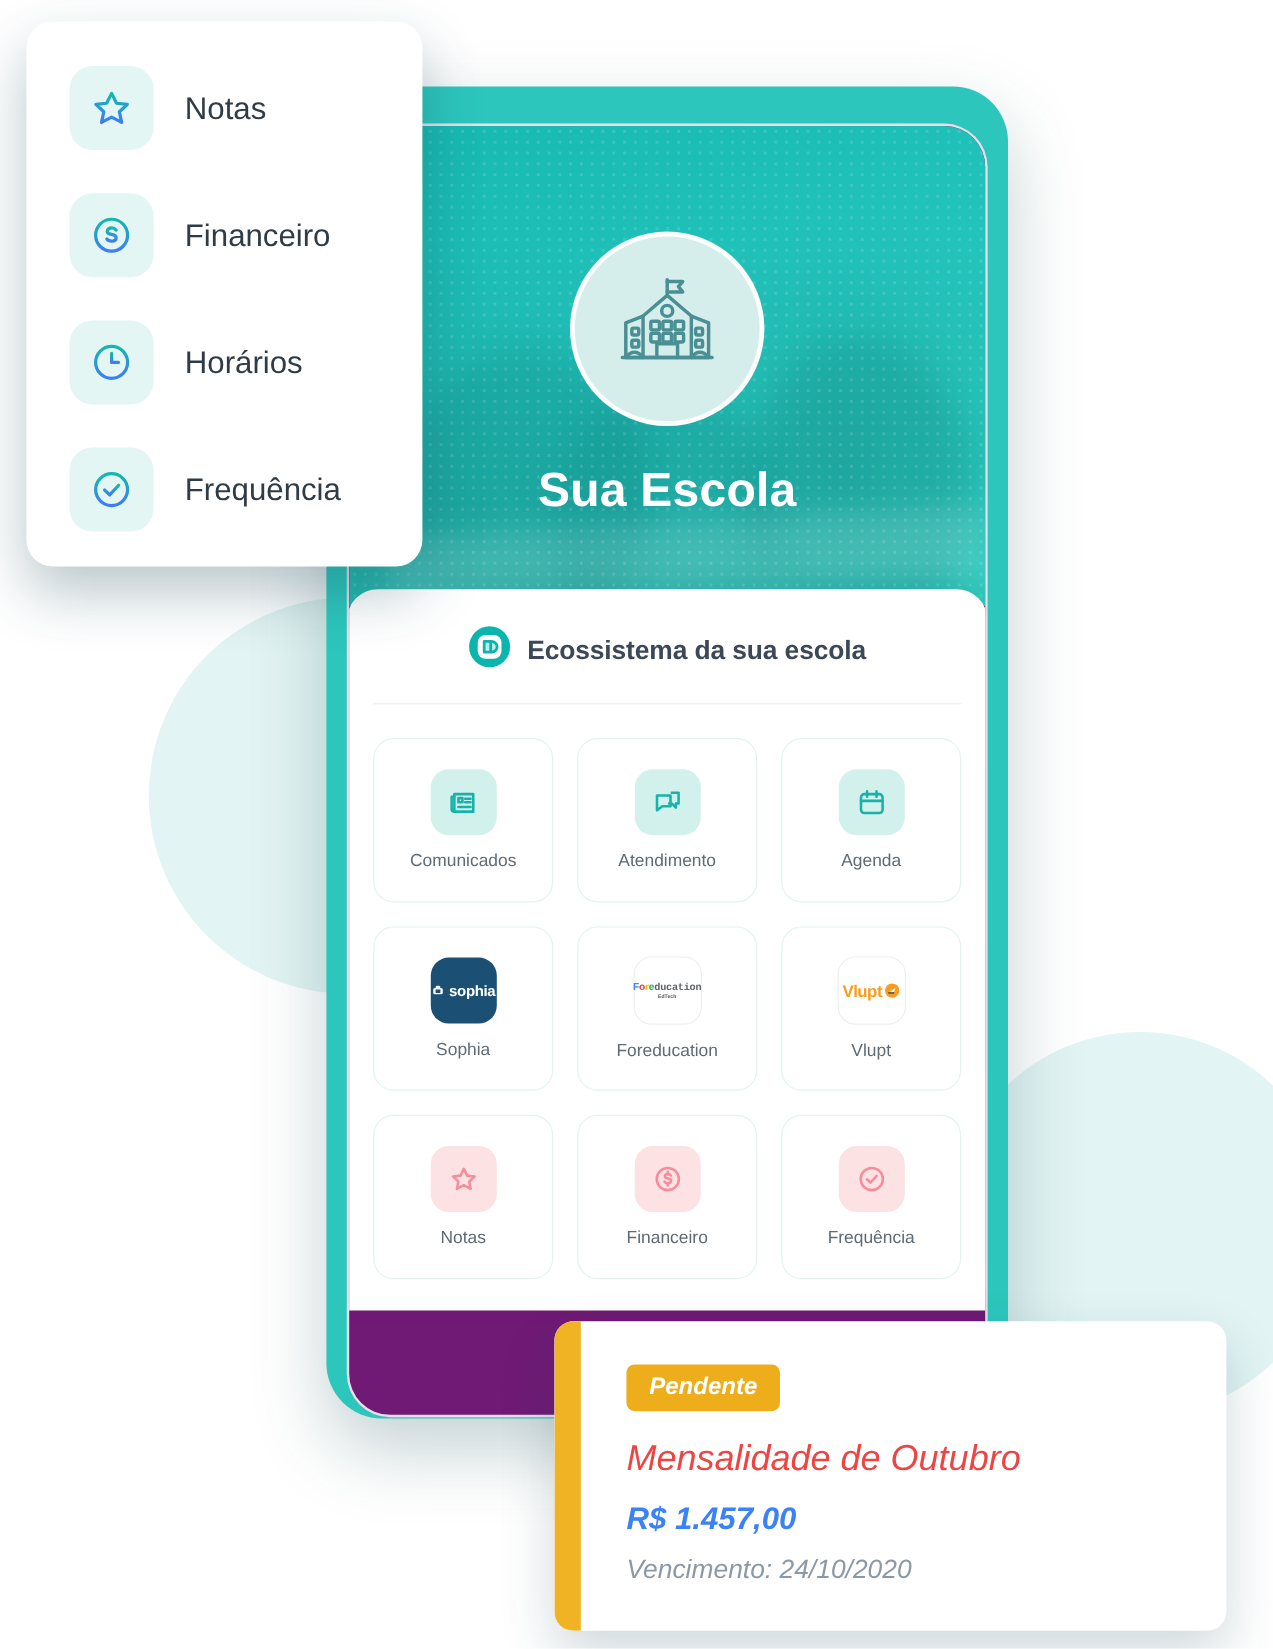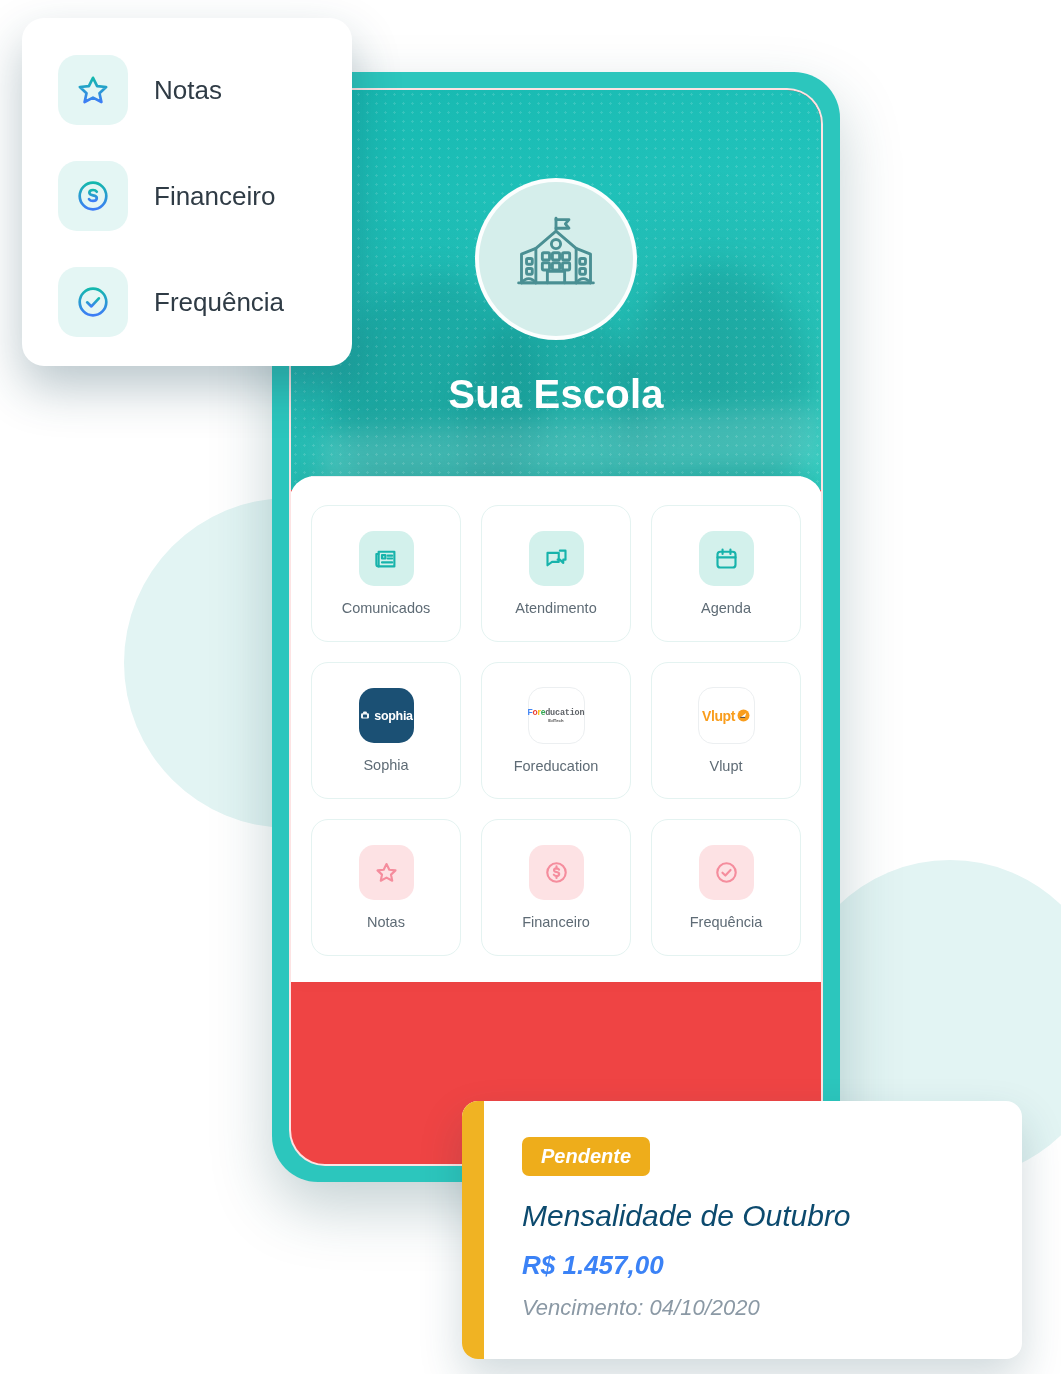--- a/index.html
+++ b/index.html
@@ -36,26 +36,26 @@
     width: 568px;
     height: 1110px;
     background: #2cc6bd;
     border-radius: 46px;
     box-shadow: 0 26px 60px rgba(30,80,90,.26);
     z-index: 3;
   }
   .phone-screen {
     position: absolute;
     left: 289px;
-    top: 88px;
+    top: 103px;
     width: 534px;
     height: 1078px;
     border-radius: 36px;
     overflow: hidden;
-    background: #ef4444;
+    background: #701a75;
     border: 2px solid rgba(255,255,255,.85);
     box-sizing: border-box;
     z-index: 4;
   }
 
   
   .hero {
     position: relative;
     height: 400px;
     background:
@@ -269,21 +269,21 @@
     display: inline-block;
     background: #eead1b;
     color: #ffffff;
     font-size: 20px;
     font-weight: bold;
     padding: 8px 19px;
     border-radius: 7px;
   }
   .pay-title {
     font-size: 30px;
-    color: #0c4a6e;
+    color: #ef4444;
     margin-top: 23px;
   }
   .pay-amount {
     font-size: 26px;
     font-weight: bold;
     color: #3b82f6;
     margin-top: 17px;
   }
   .pay-due {
     font-size: 22px;
@@ -335,20 +335,32 @@
             <path d="M46 50c3-4 7-4 10 0"></path>
           </svg>
         </span>
       </div>
 
       <div class="hero-title">Sua Escola</div>
     </div>
 
     <div class="body-panel">
 
+      <div class="eco-head">
+        <span>
+          <svg width="36" height="36" viewBox="0 0 40 40">
+            <circle cx="20" cy="20" r="19" fill="#0ab5ae"></circle>
+            <rect x="9" y="9" width="22" height="22" rx="7" fill="#ffffff"></rect>
+            <path d="M15 15h7a5 5 0 0 1 0 10h-7z" fill="#0ab5ae" opacity=".25"></path>
+            <path d="M15 15h6.5c3 0 5.5 2.3 5.5 5s-2.5 5-5.5 5H15z" fill="none" stroke="#0ab5ae" stroke-width="2.6" stroke-linejoin="round"></path>
+            <path d="M21 15v10" stroke="#0ab5ae" stroke-width="2.6"></path>
+          </svg>
+        </span>
+        <span class="eco-title">Ecossistema da sua escola</span>
+      </div>
 
       <div class="eco-divider"></div>
 
       <div class="grid">
 
         <div class="tile">
           <div class="tile-icon icon-teal">
             <svg width="27" height="27" viewBox="0 0 24 24" fill="none" stroke="#17b3ab" stroke-width="1.9" stroke-linecap="round" stroke-linejoin="round">
               <path d="M5 6h14v13H5z"></path>
               <path d="M5 8H3v9a2 2 0 0 0 2 2"></path>
@@ -480,20 +492,35 @@
           </linearGradient>
             </defs>
           <circle cx="12" cy="12" r="8.4"></circle>
           <path d="M14.4 9.3c-.5-.7-1.4-1.1-2.4-1.1-1.3 0-2.3.7-2.3 1.8 0 2.3 4.7.9 4.7 3.3 0 1.1-1 1.8-2.4 1.8-1.1 0-2-.4-2.5-1.1"></path>
           <path d="M12 6.4v1.8M12 15.2v1.8"></path>
         </svg>
       </div>
       <div class="menu-label">Financeiro</div>
     </div>
 
+    <div class="menu-item">
+      <div class="menu-icon">
+        <svg width="38" height="38" viewBox="0 0 24 24" fill="none" stroke="url(#gradC)" stroke-width="1.7" stroke-linecap="round" stroke-linejoin="round">
+          <defs>
+              <linearGradient id="gradC" x1="0" y1="0" x2="0" y2="1">
+            <stop offset="0%" stop-color="#14b8ad"></stop>
+                <stop offset="100%" stop-color="#3d7df6"></stop>
+          </linearGradient>
+            </defs>
+          <circle cx="12" cy="12" r="8.4"></circle>
+          <path d="M12 7.2V12h3.6"></path>
+        </svg>
+      </div>
+      <div class="menu-label">Horários</div>
+    </div>
 
     <div class="menu-item">
       <div class="menu-icon">
         <svg width="38" height="38" viewBox="0 0 24 24" fill="none" stroke="url(#gradD)" stroke-width="1.7" stroke-linecap="round" stroke-linejoin="round">
           <defs>
               <linearGradient id="gradD" x1="0" y1="0" x2="0" y2="1">
             <stop offset="0%" stop-color="#14b8ad"></stop>
                 <stop offset="100%" stop-color="#3d7df6"></stop>
           </linearGradient>
             </defs>
@@ -505,17 +532,17 @@
     </div>
 
   </div>
 
   <div class="pay-card">
     <div class="pay-accent"></div>
     <div class="pay-inner">
       <span class="badge">Pendente</span>
       <div class="pay-title">Mensalidade de Outubro</div>
       <div class="pay-amount">R$ 1.457,00</div>
-      <div class="pay-due">Vencimento: 04/10/2020</div>
+      <div class="pay-due">Vencimento: 24/10/2020</div>
     </div>
   </div>
 
 </div>
 
 </body></html>

